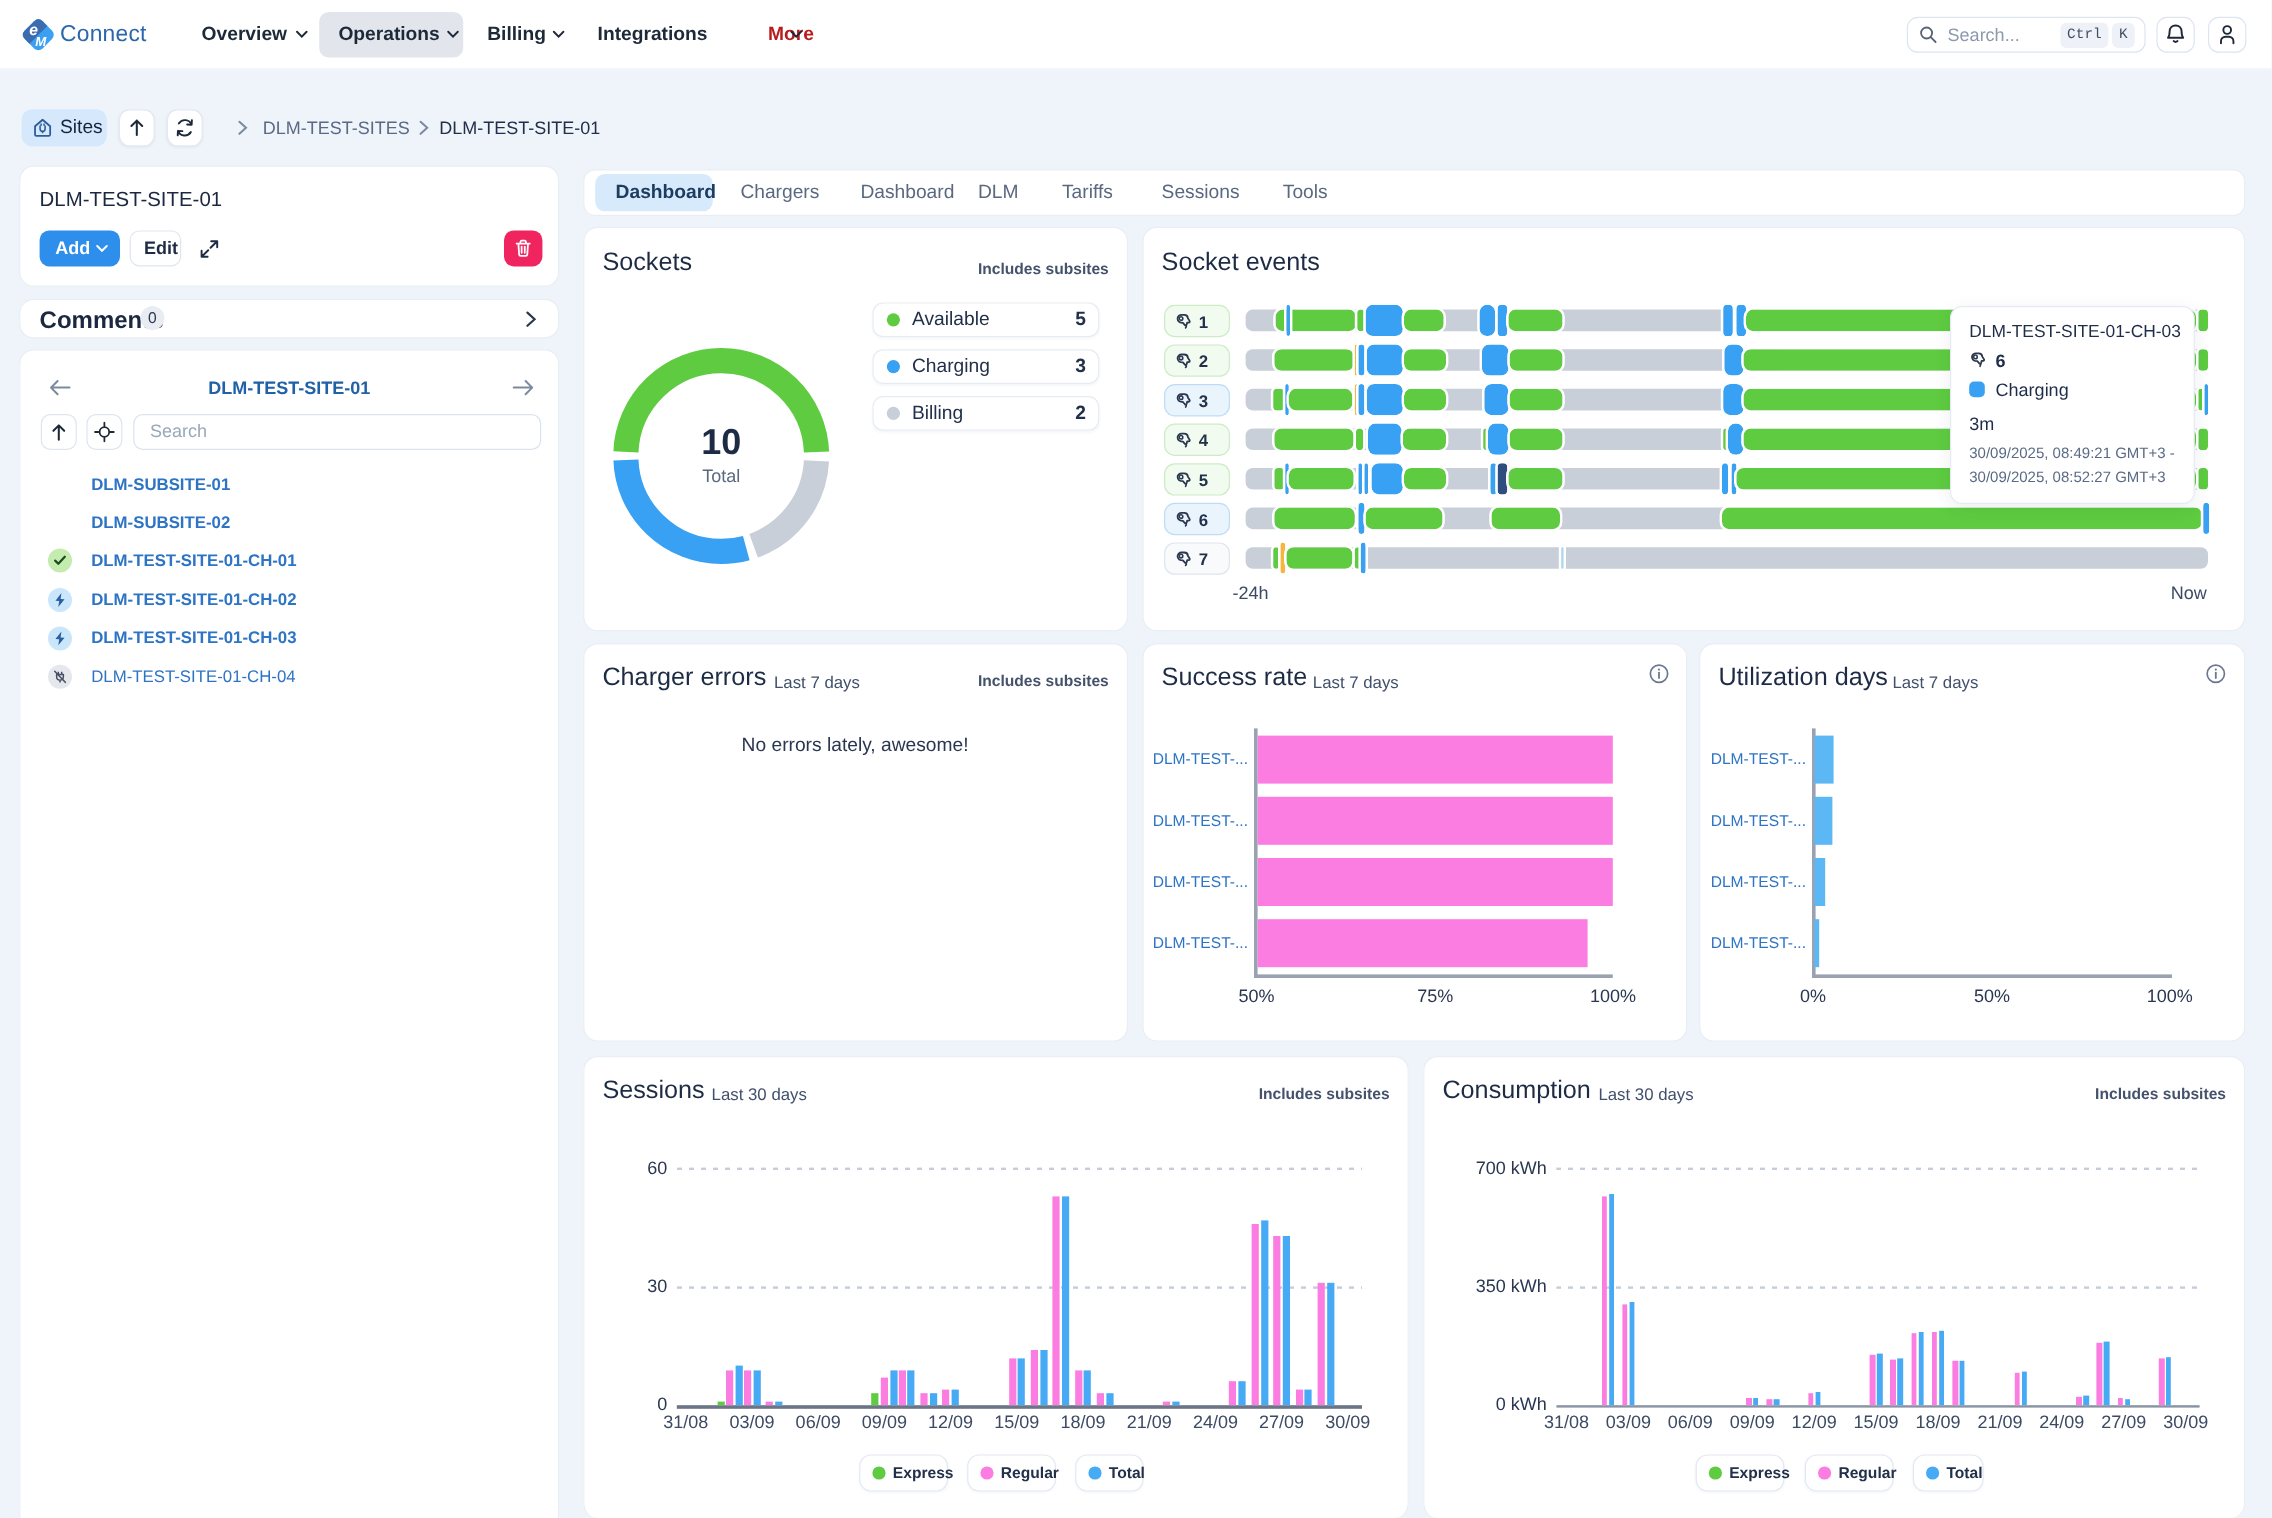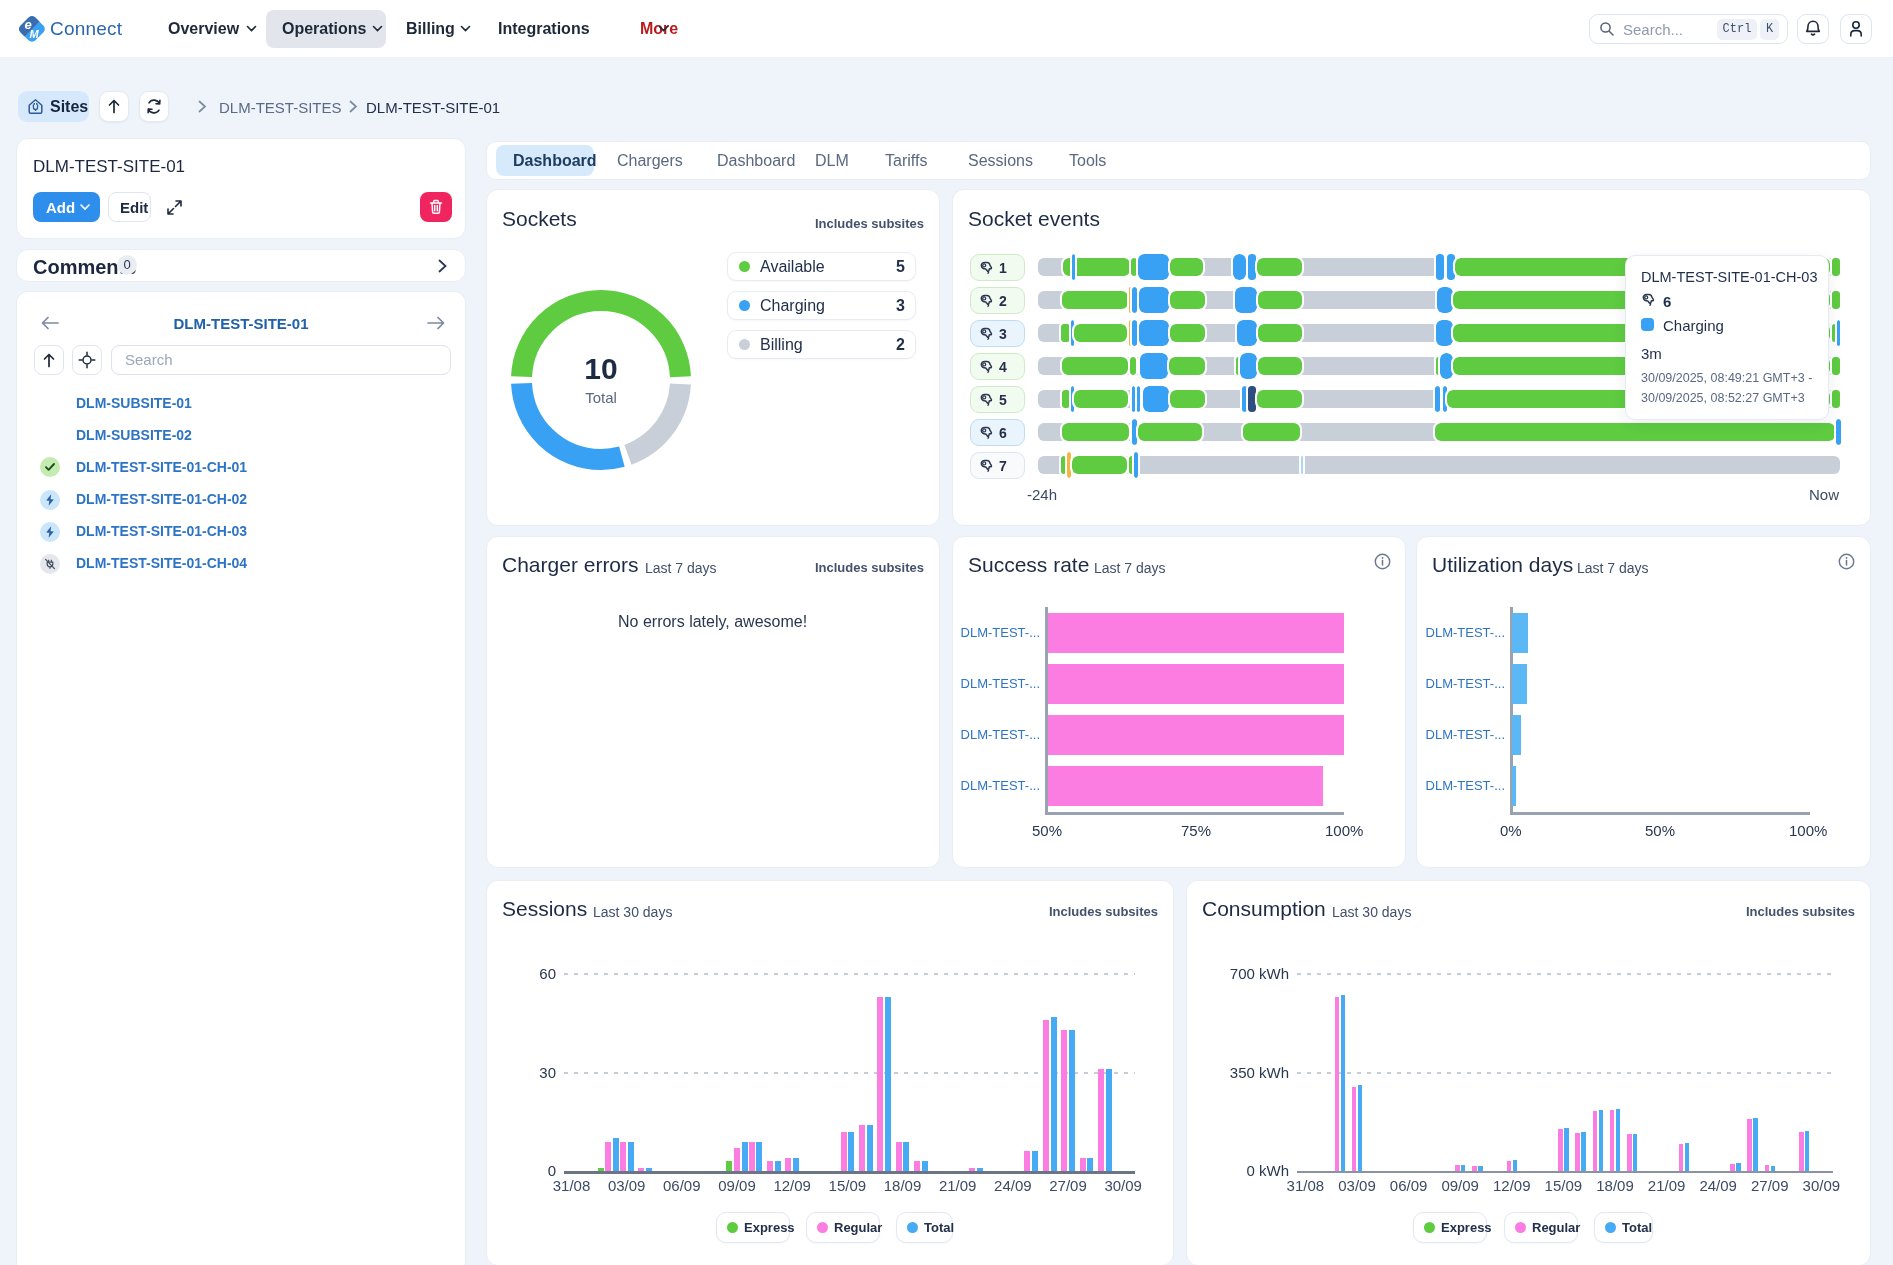--- a/index.html
+++ b/index.html
@@ -63,21 +63,21 @@
 <svg class="abs" style="left:1847px;top:19px;" width="18" height="20" viewBox="0 0 18 20">
     <circle cx="9" cy="6" r="3.2" stroke="#1d2838" stroke-width="1.6" fill="none"></circle>
     <path d="M3.8 17 L3.8 15.4 C3.8 13.2 5.5 11.6 7.7 11.6 L10.3 11.6 C12.5 11.6 14.2 13.2 14.2 15.4 L14.2 17" stroke="#1d2838" stroke-width="1.6" fill="none" stroke-linecap="round"></path>
   </svg>
 
 <div class="abs" style="left:18px;top:91px;width:71px;height:31px;background:#d6e9fc;border-radius:9px;"></div>
 <svg class="abs" style="left:27px;top:98px;" width="17" height="17" viewBox="0 0 17 17">
     <path d="M2.2 7.2 L8.5 1.8 L14.8 7.2 L14.8 14 Q14.8 15.2 13.6 15.2 L3.4 15.2 Q2.2 15.2 2.2 14 Z" stroke="#2c5c9c" stroke-width="1.5" fill="none" stroke-linejoin="round"></path>
     <path d="M6.4 6.5 L6.4 9.2 Q6.4 11.4 8.5 11.4 Q10.6 11.4 10.6 9.2 L10.6 6.5 M7.3 6.7 L7.3 5 M9.7 6.7 L9.7 5 M8.5 11.4 L8.5 13" stroke="#2c5c9c" stroke-width="1.3" fill="none"></path>
   </svg>
-<div class="abs" style="left:50px;top:98px;font-size:16px;font-weight:700;color:#16253e;">Sites</div>
+<div class="abs" style="left:50px;top:98px;font-size:16px;font-weight:400;color:#16253e;">Sites</div>
 <div class="abs" style="left:99px;top:91px;width:30px;height:31px;background:#fff;border:1px solid #e3e9f2;border-radius:9px;box-shadow:0 1px 2px rgba(25,40,70,.05);"></div>
 <svg class="abs" style="left:106px;top:98px;" width="16" height="17" viewBox="0 0 16 17">
     <path d="M8 14.5 L8 2.5 M3.5 7 L8 2.5 L12.5 7" stroke="#1d2838" stroke-width="1.7" fill="none" stroke-linecap="round" stroke-linejoin="round"></path>
   </svg>
 <div class="abs" style="left:139px;top:91px;width:30px;height:31px;background:#fff;border:1px solid #e3e9f2;border-radius:9px;box-shadow:0 1px 2px rgba(25,40,70,.05);"></div>
 <svg class="abs" style="left:145px;top:97px;" width="18" height="19" viewBox="0 0 18 19">
     <path d="M14.6 6.8 A6 6 0 0 0 4 5.9 M3.4 12.2 A6 6 0 0 0 14 13.1 M14.9 3.2 L14.7 6.9 L11 6.7 M3.1 15.8 L3.3 12.1 L7 12.3" stroke="#1d2838" stroke-width="1.6" fill="none" stroke-linecap="round" stroke-linejoin="round"></path>
   </svg>
 <svg class="abs" style="left:198px;top:100px;" width="9" height="13" viewBox="0 0 9 13">
     <path d="M1.5 1.5 L7 6.5 L1.5 11.5" stroke="#7c8aa0" stroke-width="1.7" fill="none" stroke-linecap="round"></path>
@@ -148,21 +148,21 @@
 <div class="abs" style="left:40px;top:522px;width:20px;height:20px;border-radius:50%;background:#c9e6fb;"></div>
 <svg class="abs" style="left:44px;top:525px;" width="12" height="14" viewBox="0 0 12 14">
     <path d="M7.2 1.2 L2.2 7.6 L5.3 7.8 L4.6 12.8 L9.8 6.4 L6.5 6.2 Z" fill="#2c5f9e"></path>
   </svg>
 <div class="abs" style="left:76px;top:523px;font-size:14px;font-weight:600;color:#2e74c4;">DLM-TEST-SITE-01-CH-03</div>
 <div class="abs" style="left:40px;top:554px;width:20px;height:20px;border-radius:50%;background:#e4e7ec;"></div>
 <svg class="abs" style="left:43px;top:557px;" width="14" height="14" viewBox="0 0 14 14">
     <path d="M4.2 5 L9.8 5 L9.8 7 Q9.8 9.8 7 9.8 Q4.2 9.8 4.2 7 Z M5.6 4.8 L5.6 2.8 M8.4 4.8 L8.4 2.8 M7 9.8 L7 11.8" stroke="#454f63" stroke-width="1.25" fill="none" stroke-linejoin="round"></path>
     <path d="M2.6 2.4 L11.4 11.6" stroke="#454f63" stroke-width="1.3" stroke-linecap="round"></path>
   </svg>
-<div class="abs" style="left:76px;top:555px;font-size:14px;font-weight:700;color:#2e74c4;text-align:right;">DLM-TEST-SITE-01-CH-04</div>
+<div class="abs" style="left:76px;top:555px;font-size:14px;font-weight:400;color:#2e74c4;text-align:right;">DLM-TEST-SITE-01-CH-04</div>
 
 <div class="card" style="left:486px;top:141px;width:1385px;height:39px;border-radius:10px;"></div>
 <div class="abs" style="left:496px;top:145px;width:98px;height:31px;background:#d7eafc;border-radius:8px;"></div>
 <div class="abs" style="left:513px;top:152px;font-size:16px;font-weight:600;color:#1d3c60;">Dashboard</div>
 <div class="abs" style="left:617px;top:152px;font-size:16px;color:#5a6880;">Chargers</div>
 <div class="abs" style="left:717px;top:152px;font-size:16px;color:#5a6880;">Dashboard</div>
 <div class="abs" style="left:815px;top:152px;font-size:16px;color:#5a6880;">DLM</div>
 <div class="abs" style="left:885px;top:152px;font-size:16px;color:#5a6880;">Tariffs</div>
 <div class="abs" style="left:968px;top:152px;font-size:16px;color:#5a6880;">Sessions</div>
 <div class="abs" style="left:1069px;top:152px;font-size:16px;color:#5a6880;">Tools</div>

